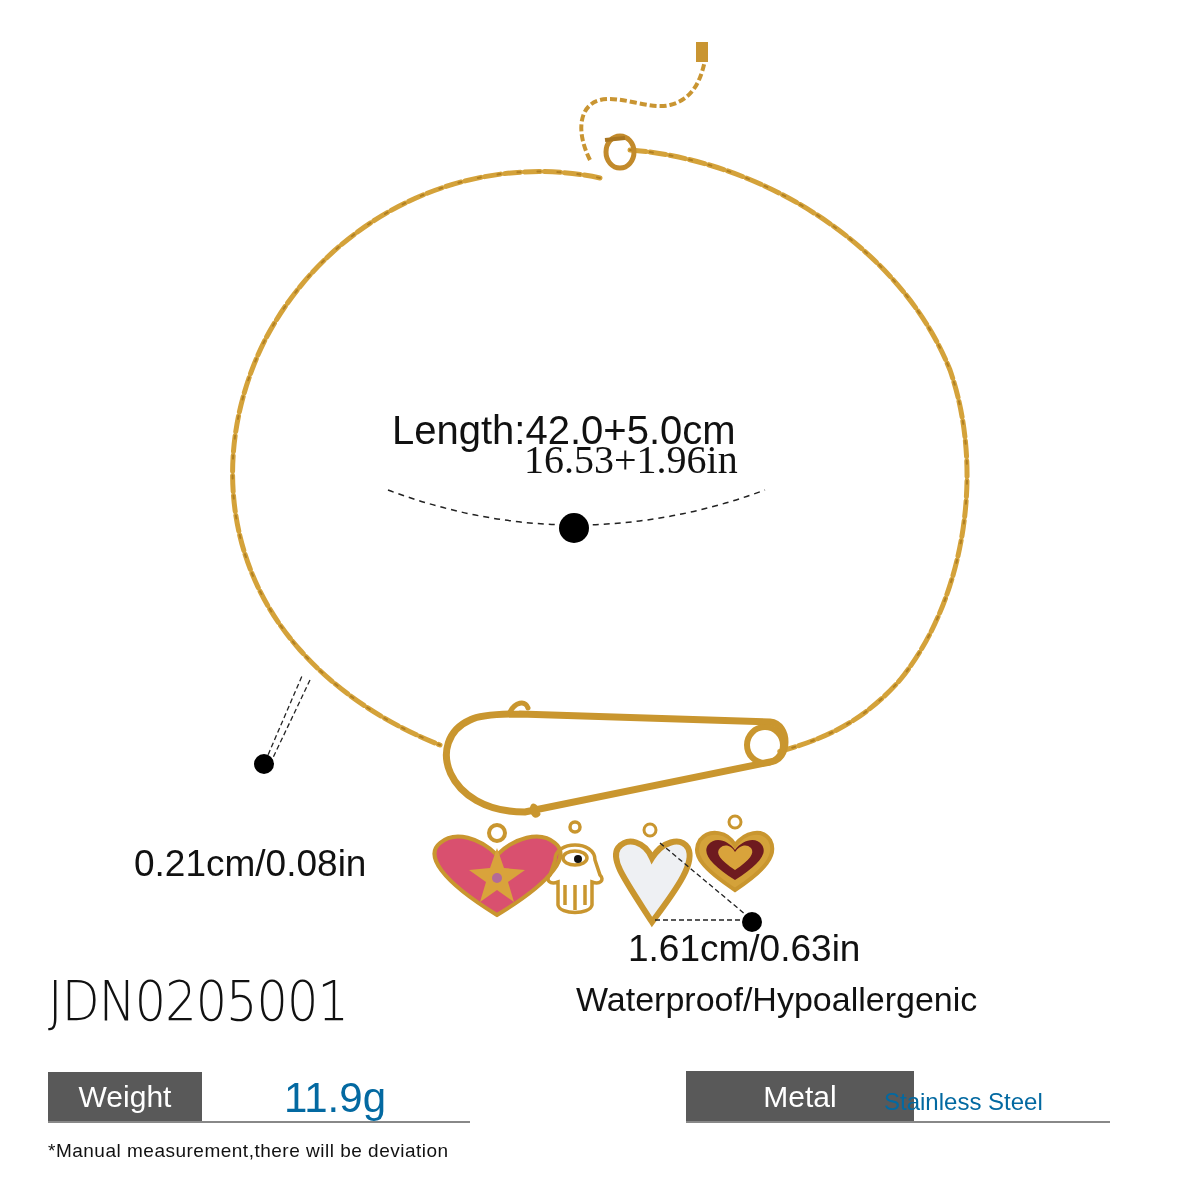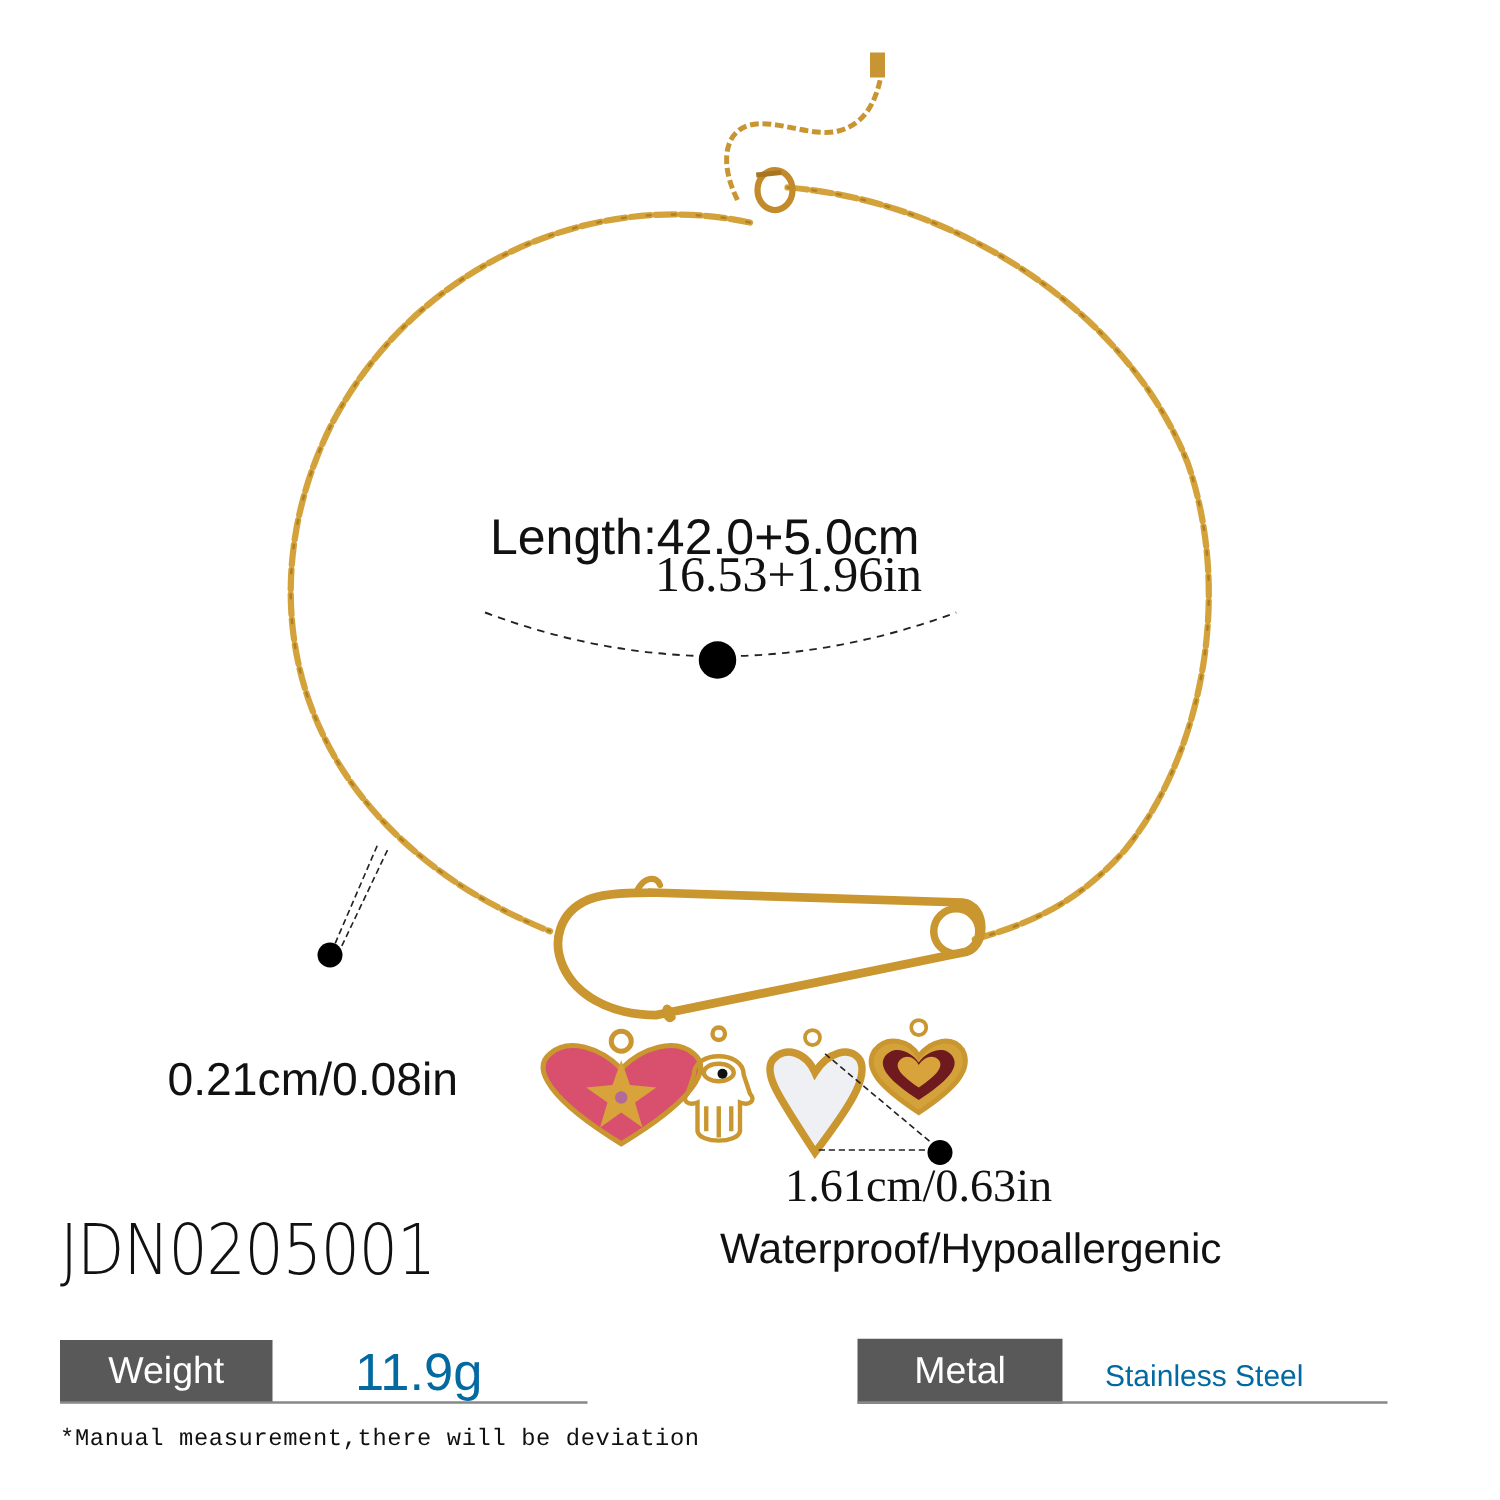--- a/index.html
+++ b/index.html
@@ -2,27 +2,27 @@
 <html><head>
 <meta charset="utf-8">
 <style>
   html, body { margin:0; padding:0; background:#ffffff; }
   body { width:1200px; height:1200px; position:relative; overflow:hidden; font-family:"Liberation Sans", sans-serif; color:#000; }
   #product-art { position:absolute; left:0; top:0; width:1200px; height:1200px; }
   .txt { position:absolute; white-space:nowrap; color:#111; }
   .len1 { left:392px; top:388px; font-size:40px;margin-top:20px; }
   .len2 { left:524px; top:436px; font-size:40px;font-family:Liberation Serif, serif; }
   .chainw { left:134px; top:843px; font-size:37px; }
-  .charmw { left:628px; top:928px; font-size:37px;font-family:Liberation Serif, serif; }
+  .charmw { left:628px; top:928px; font-size:37px; }
   .feat { left:576px; top:980px; font-size:34px; }
   .sku { left:48px; top:968px; font-size:56px; font-family:"DejaVu Sans", sans-serif; font-weight:300; letter-spacing:-1px; transform:scaleX(0.88); transform-origin:left top; }
   .spec-label { position:absolute; background:#595959; color:#fff; display:flex; align-items:center; justify-content:center; font-size:30px; }
   .spec-value { position:absolute; color:#0369a1; white-space:nowrap; }
   .spec-line { position:absolute; height:2px; background:#888; }
-  .note { left:48px; top:1140px; font-size:19px; letter-spacing:0.5px;font-family:Liberation Mono, monospace; }
+  .note { left:48px; top:1140px; font-size:19px; letter-spacing:0.5px; }
 </style>
 </head>
 <body>
 
 <svg id="product-art" viewBox="0 0 1200 1200" xmlns="http://www.w3.org/2000/svg">
 
   <g fill="none" stroke="#d4a23a" stroke-linecap="round">
     <path d="M600 178 C 470 150, 330 215, 265 340 C 215 440, 220 560, 300 650 C 340 695, 390 725, 440 745" stroke-width="5" stroke-dasharray="16 4"></path>
     <path d="M600 178 C 470 150, 330 215, 265 340 C 215 440, 220 560, 300 650 C 340 695, 390 725, 440 745" stroke-width="2" stroke="#b07f22" stroke-dasharray="3 17"></path>
     <path d="M630 150 C 760 160, 900 245, 950 370 C 985 470, 965 600, 900 680 C 860 725, 820 740, 778 752" stroke-width="5" stroke-dasharray="16 4"></path>
@@ -79,21 +79,21 @@
   <circle cx="752" cy="922" r="10" fill="#000"></circle>
 </svg>
 
 <div class="txt len1">Length:42.0+5.0cm</div>
 <div class="txt len2">16.53+1.96in</div>
 <div class="txt chainw">0.21cm/0.08in</div>
 <div class="txt charmw">1.61cm/0.63in</div>
 <div class="txt feat">Waterproof/Hypoallergenic</div>
 <div class="txt sku">JDN0205001</div>
 
-<div class="spec-label" style="left:48px; top:1072px; width:170px; height:50px;">Weight</div>
+<div class="spec-label" style="left:48px; top:1072px; width:154px; height:50px;">Weight</div>
 <div class="spec-value" style="left:284px; top:1074px; font-size:42px;">11.9g</div>
 <div class="spec-line" style="left:48px; top:1121px; width:422px;"></div>
 
-<div class="spec-label" style="left:686px; top:1071px; width:164px; height:52px;">Metal</div>
+<div class="spec-label" style="left:686px; top:1071px; width:228px; height:52px;">Metal</div>
 <div class="spec-value" style="left:884px; top:1088px; font-size:24px;">Stainless Steel</div>
 <div class="spec-line" style="left:686px; top:1121px; width:424px;"></div>
 
 <div class="txt note">*Manual measurement,there will be deviation</div>
 
 </body></html>

